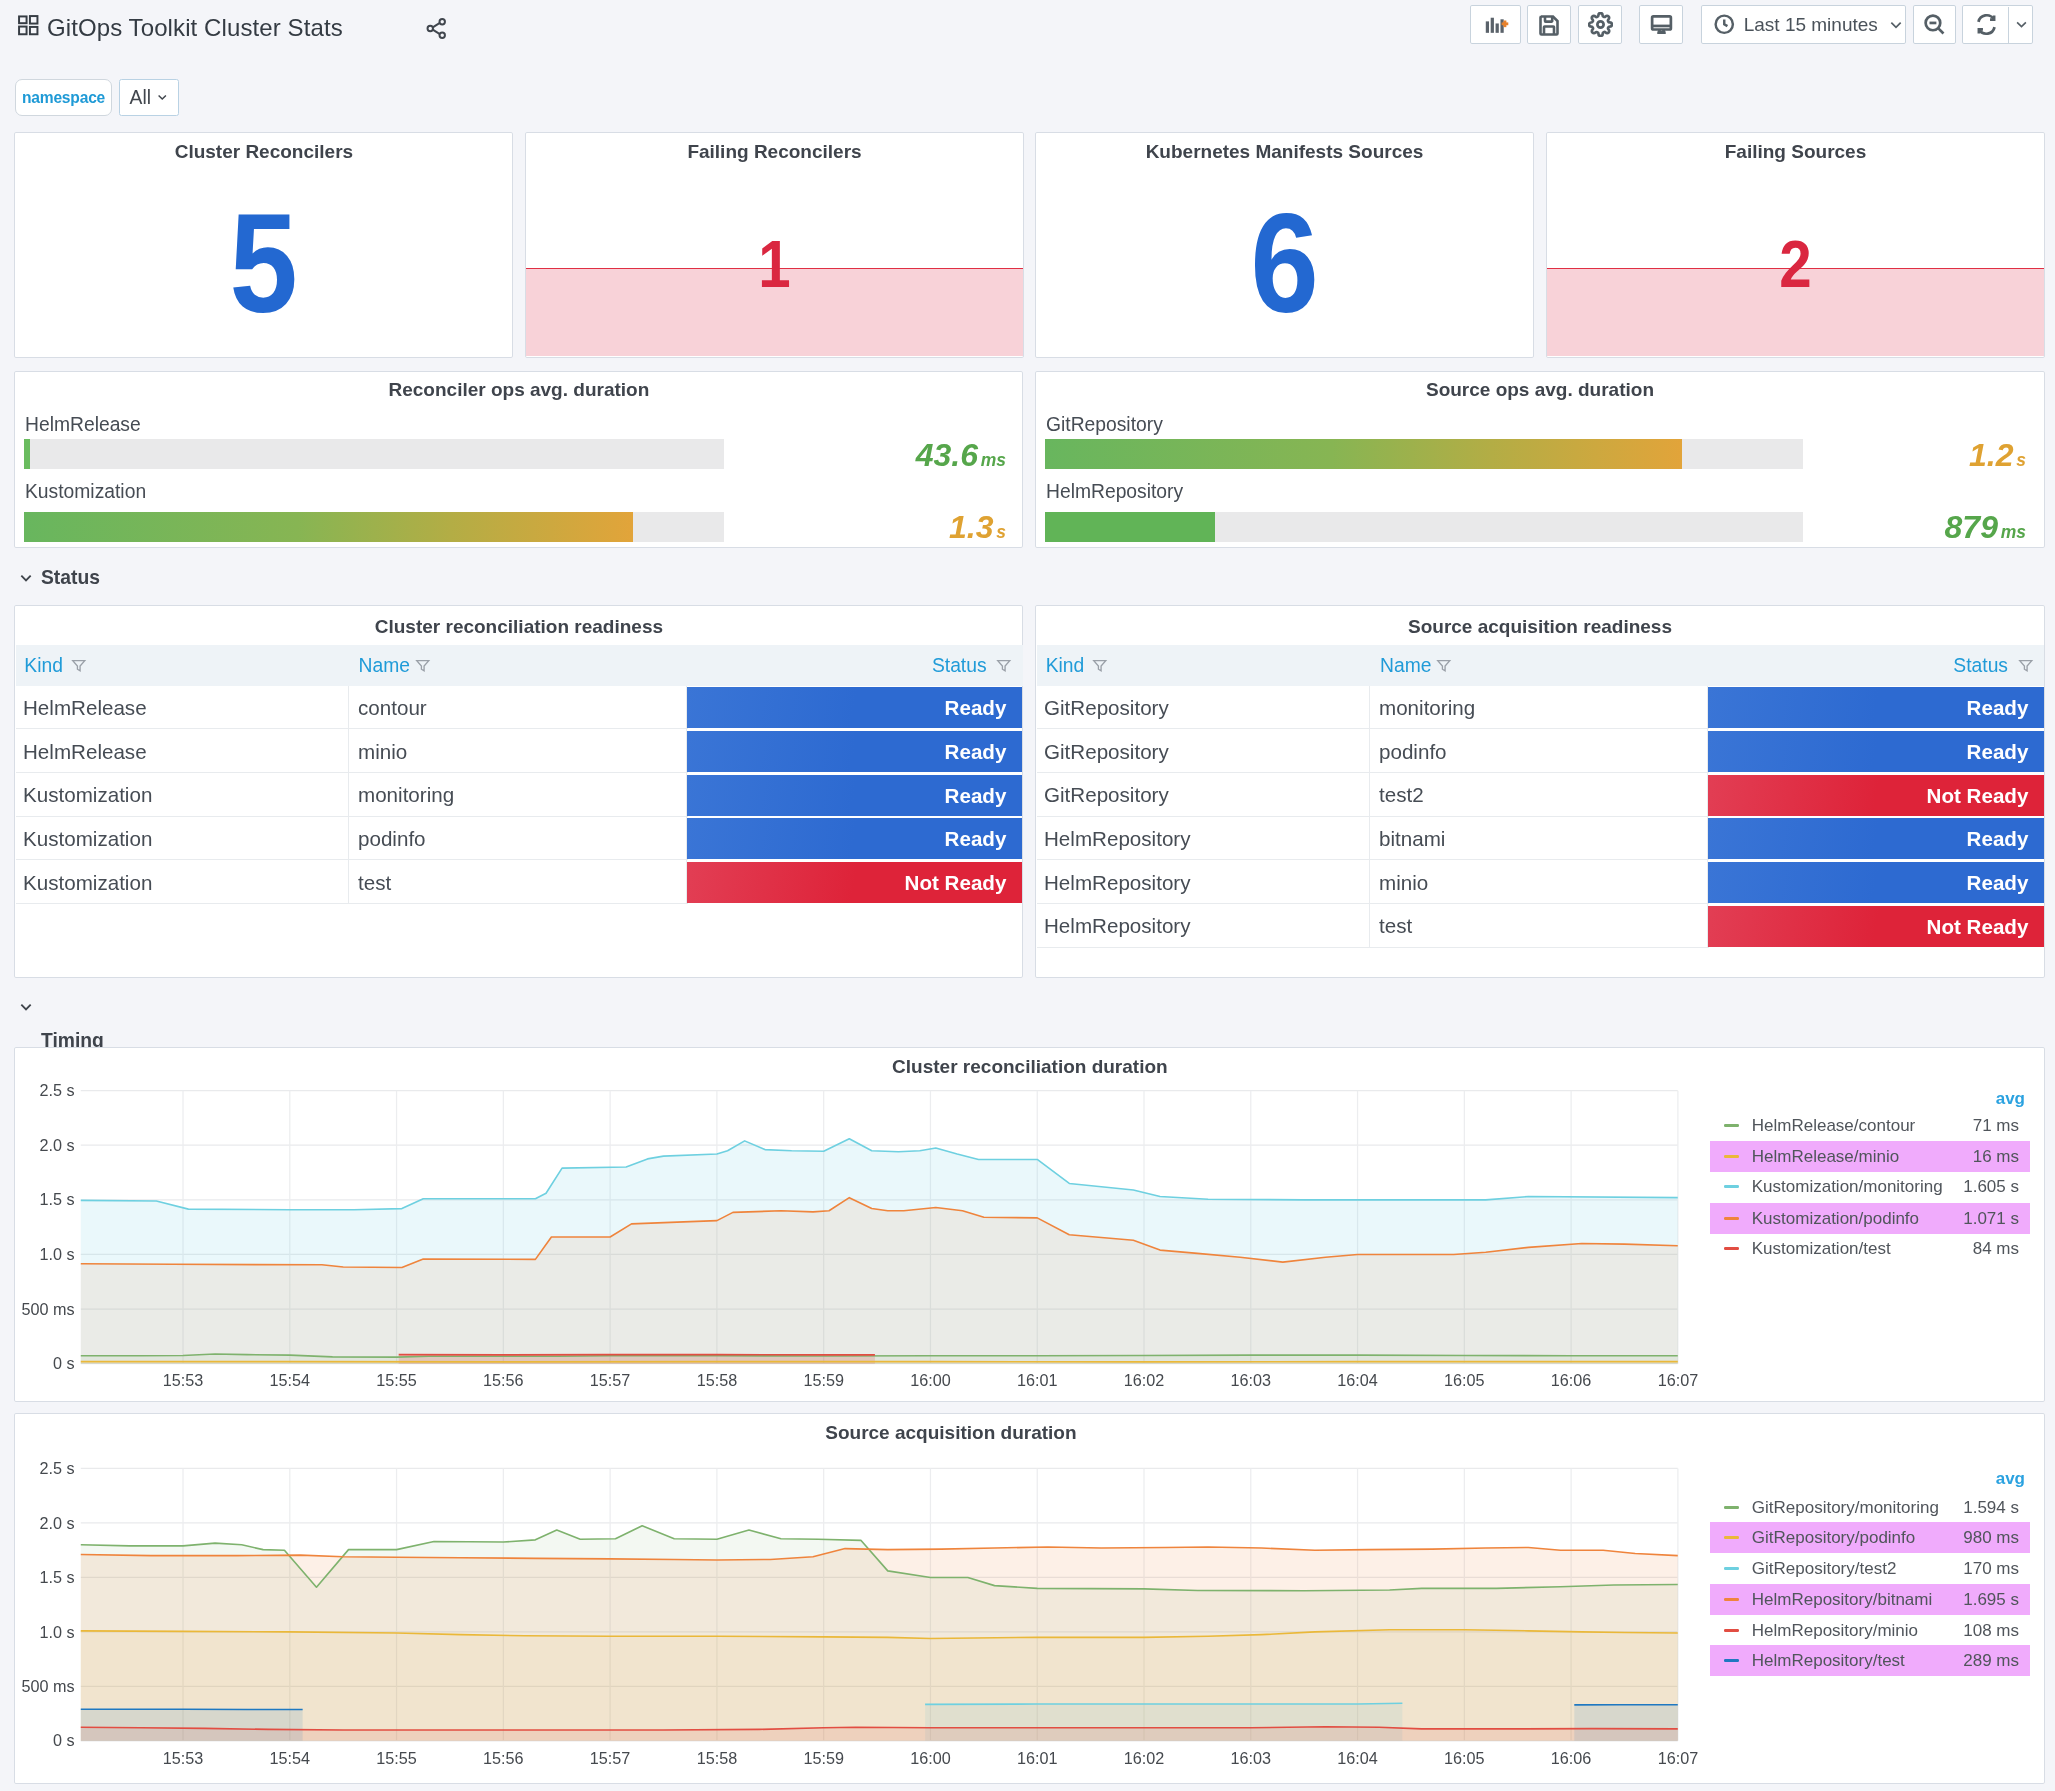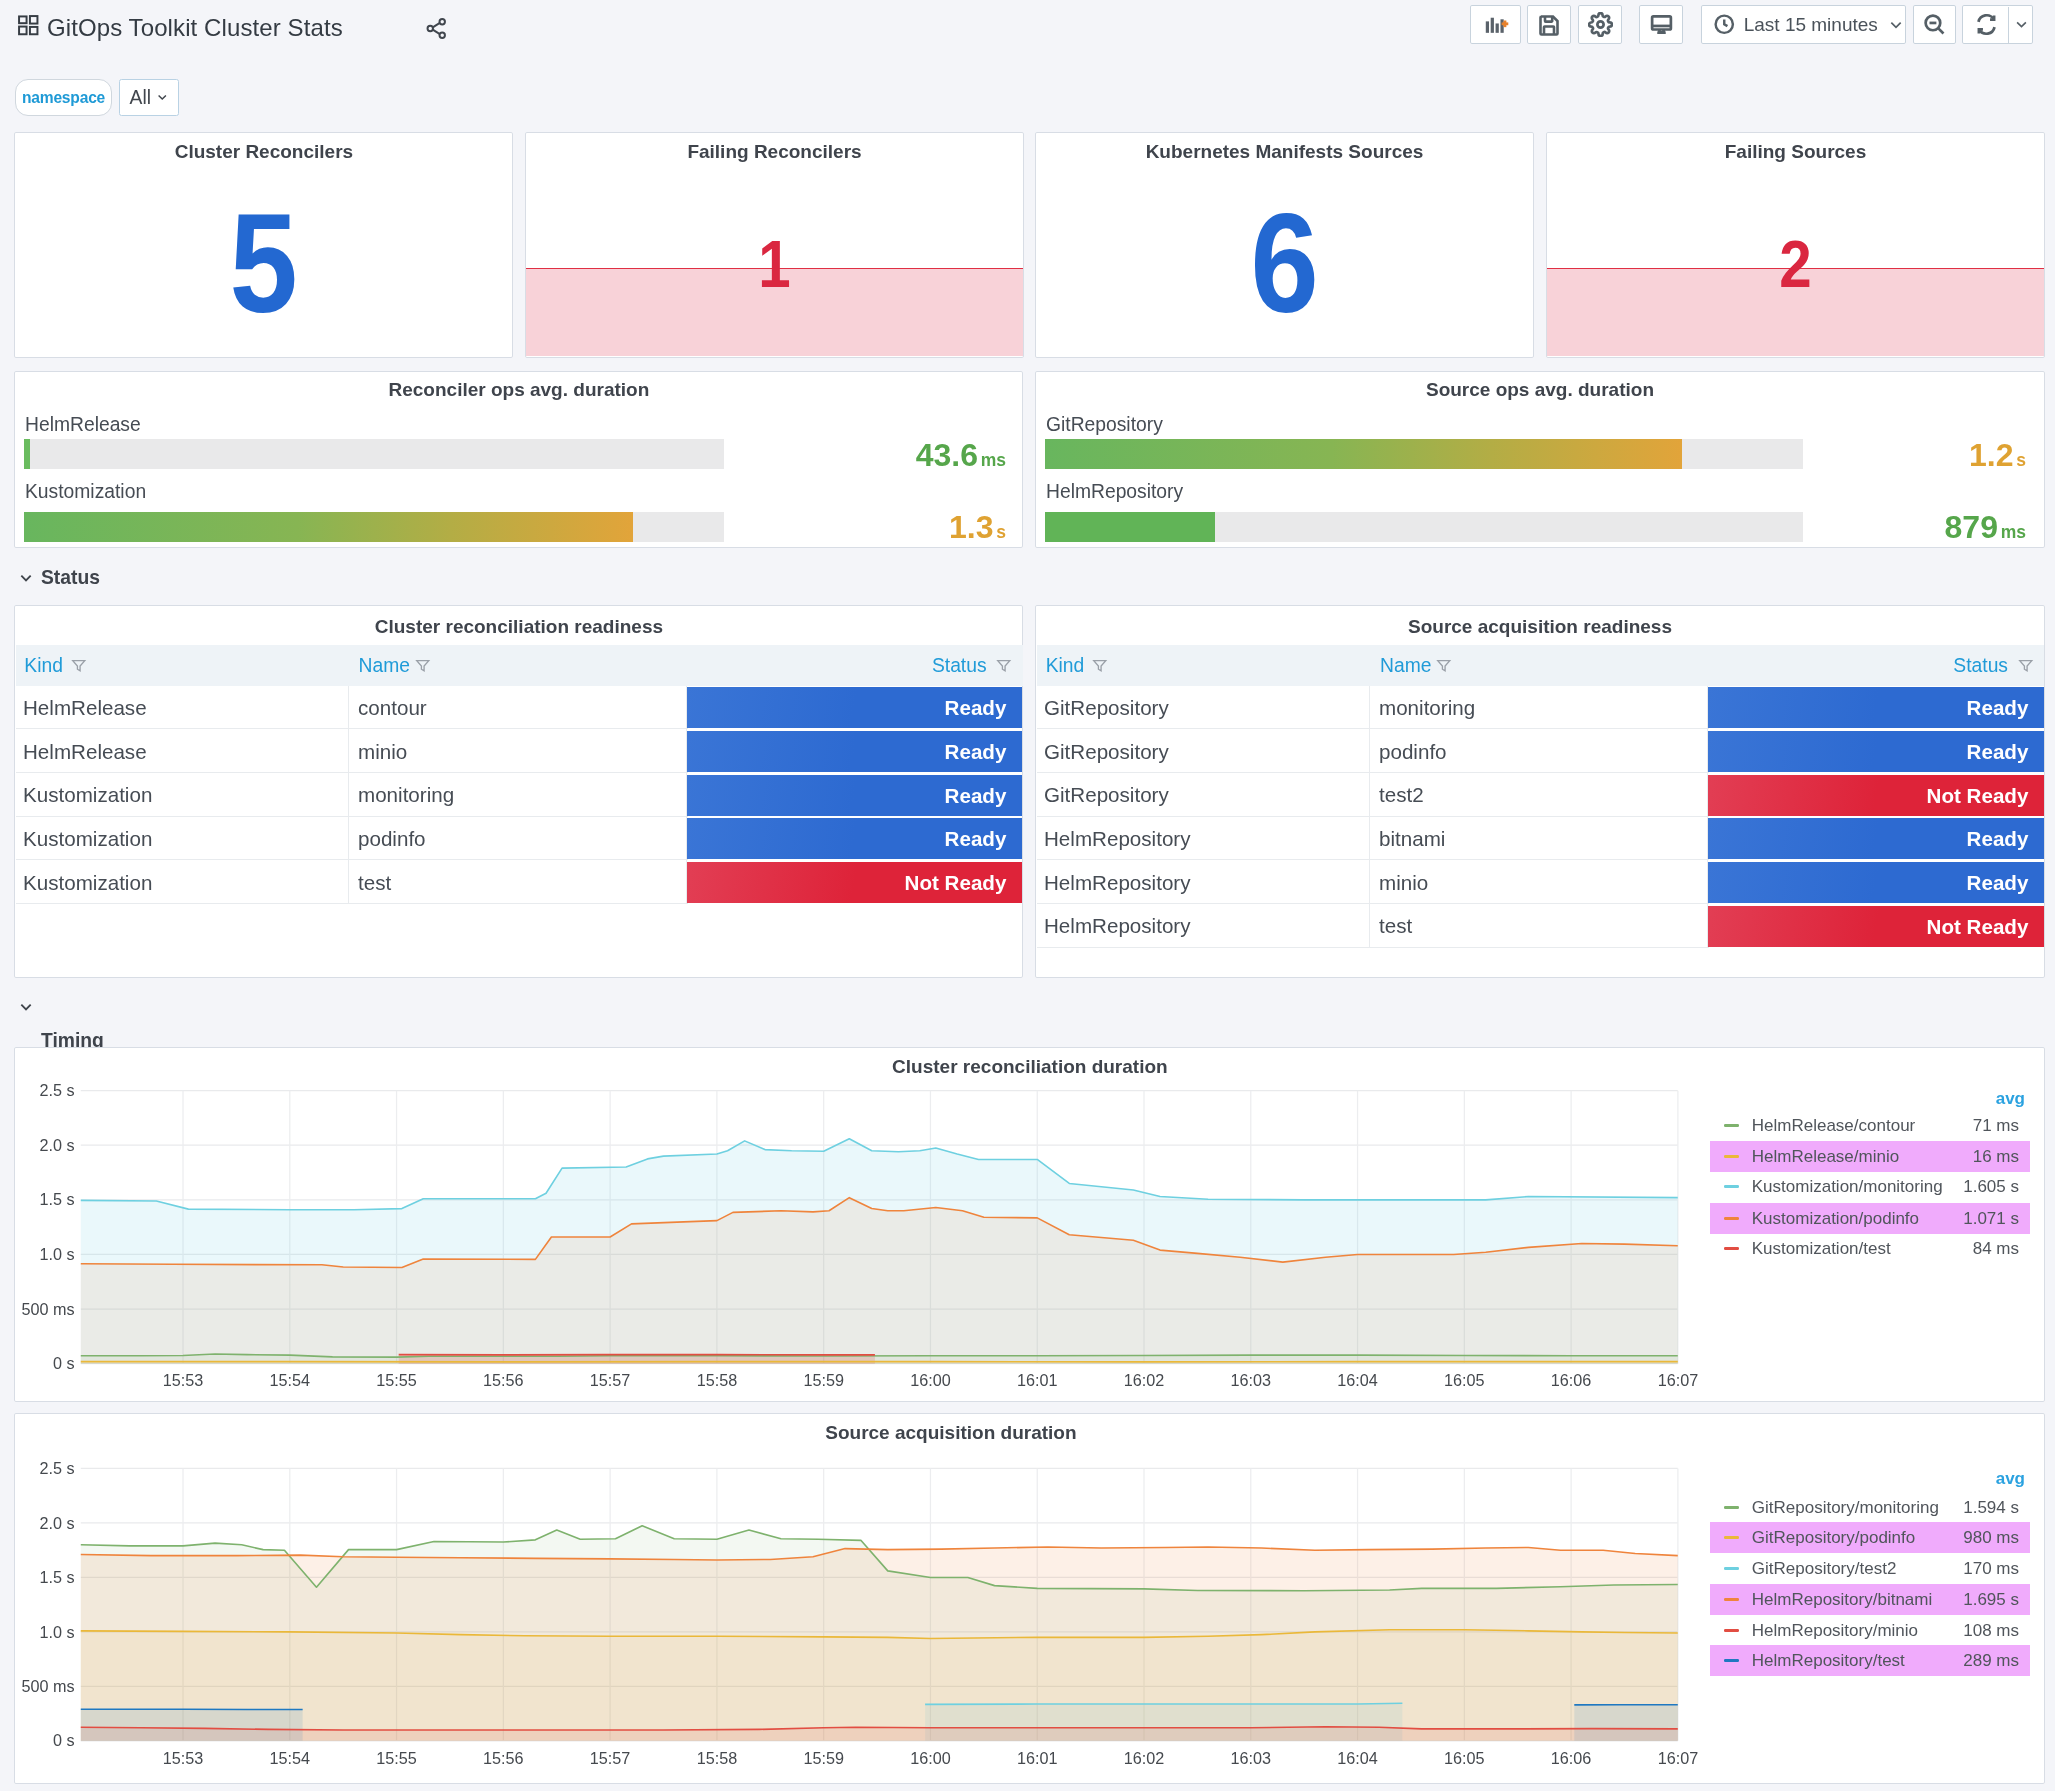--- a/index.html
+++ b/index.html
@@ -8,21 +8,21 @@
 .abs { position:absolute; }
 .panel { position:absolute; background:#fff; border:1.2px solid #d8dde5; border-radius:1.9px; }
 .ptitle { position:absolute; width:100%; text-align:center; font-weight:bold; font-size:19px; color:#3f444c; }
 .icon { stroke:#555f66; fill:none; stroke-width:2.6; }
 .btn { position:absolute; top:5px; height:39px; background:#fff; border:1.2px solid #c8d3dd; border-radius:1.9px; display:flex; align-items:center; justify-content:center; }
 .bigblue { position:absolute; color:#2368d1; font-weight:bold; text-align:center; transform:scaleX(0.87); }
 .bigred  { position:absolute; color:#da2740; font-weight:bold; text-align:center; transform:scaleX(0.87); }
 .bglabel { position:absolute; font-size:19.3px; color:#464c54; }
 .track { position:absolute; height:30px; background:#e9e9ea; }
 .fill { position:absolute; height:30px; }
-.bgval { position:absolute; font-weight:bold; text-align:right; }
+.bgval { position:absolute; font-weight:bold; text-align:right;font-style:italic; }
 .bgval .unit { font-size:17.5px; font-weight:bold; }
 .num { font-size:32px; }
 .table-head { position:absolute; height:41px; background:#eef3f7; display:flex; align-items:center; font-size:19.3px; color:#209bd8; }
 .cellrow { position:absolute; font-size:20.6px; color:#464c54; display:flex; align-items:center; }
 .scell { position:absolute; height:41px; color:#fff; font-size:20.6px; display:flex; align-items:center; justify-content:flex-end; padding-right:15.6px;font-weight:bold; }
 .ready { background:linear-gradient(100deg,#3a75d6 0%,#2d6ad1 50%); }
 .notready { background:linear-gradient(100deg,#e23e54 0%,#de2339 50%); }
 .rowline { position:absolute; height:1.2px; background:#e8ebee; }
 .sechead { position:absolute; font-size:19.3px; font-weight:bold; color:#3f444c; }
 .axlab { font-size:26px; fill:#45494e; font-family:"Liberation Sans",sans-serif; }
@@ -126,21 +126,21 @@
         <path d="M19.7 14.5 a8 8 0 0 1 -14.6 2.6"></path>
         <path d="M4.7 20.6 v-3.9 h3.9" fill="none"></path>
       </g>
     </svg>
   <div style="width:1.2px;height:36px;background:#c8d3dd;margin-left:9.4px"></div>
   <svg style="margin-left:5px" width="15" height="15" viewBox="0 0 24 24">
       <path class="icon" stroke-width="2.6" d="M5 8.5 l7 7 l7 -7"></path>
     </svg>
 </div>
 
-<div class="abs" style="left:15px;top:79px;width:97px;height:37px;background:#fff;border:1.2px solid #d0d7de;border-radius:13px;display:flex;align-items:center;justify-content:center">
+<div class="abs" style="left:15px;top:79px;width:97px;height:37px;background:#fff;border:1.2px solid #d0d7de;border-radius:7px;display:flex;align-items:center;justify-content:center">
   <span style="color:#1f9ad6;font-weight:bold;font-size:15.6px;letter-spacing:-0.2px">namespace</span>
 </div>
 <div class="abs" style="left:119px;top:79px;width:60px;height:37px;background:#fff;border:1.2px solid #b9d2e4;border-radius:2.5px;display:flex;align-items:center;justify-content:center">
   <span style="color:#41464d;font-size:19.3px">All</span>
   <svg style="margin-left:5px" width="12.5" height="12.5" viewBox="0 0 24 24">
       <path fill="none" stroke="#41464d" stroke-width="2.8" d="M5 8.5 l7 7 l7 -7"></path>
     </svg>
 </div>
 
 <div class="panel" style="left:14.4px;top:132px;width:499px;height:226px"></div>

